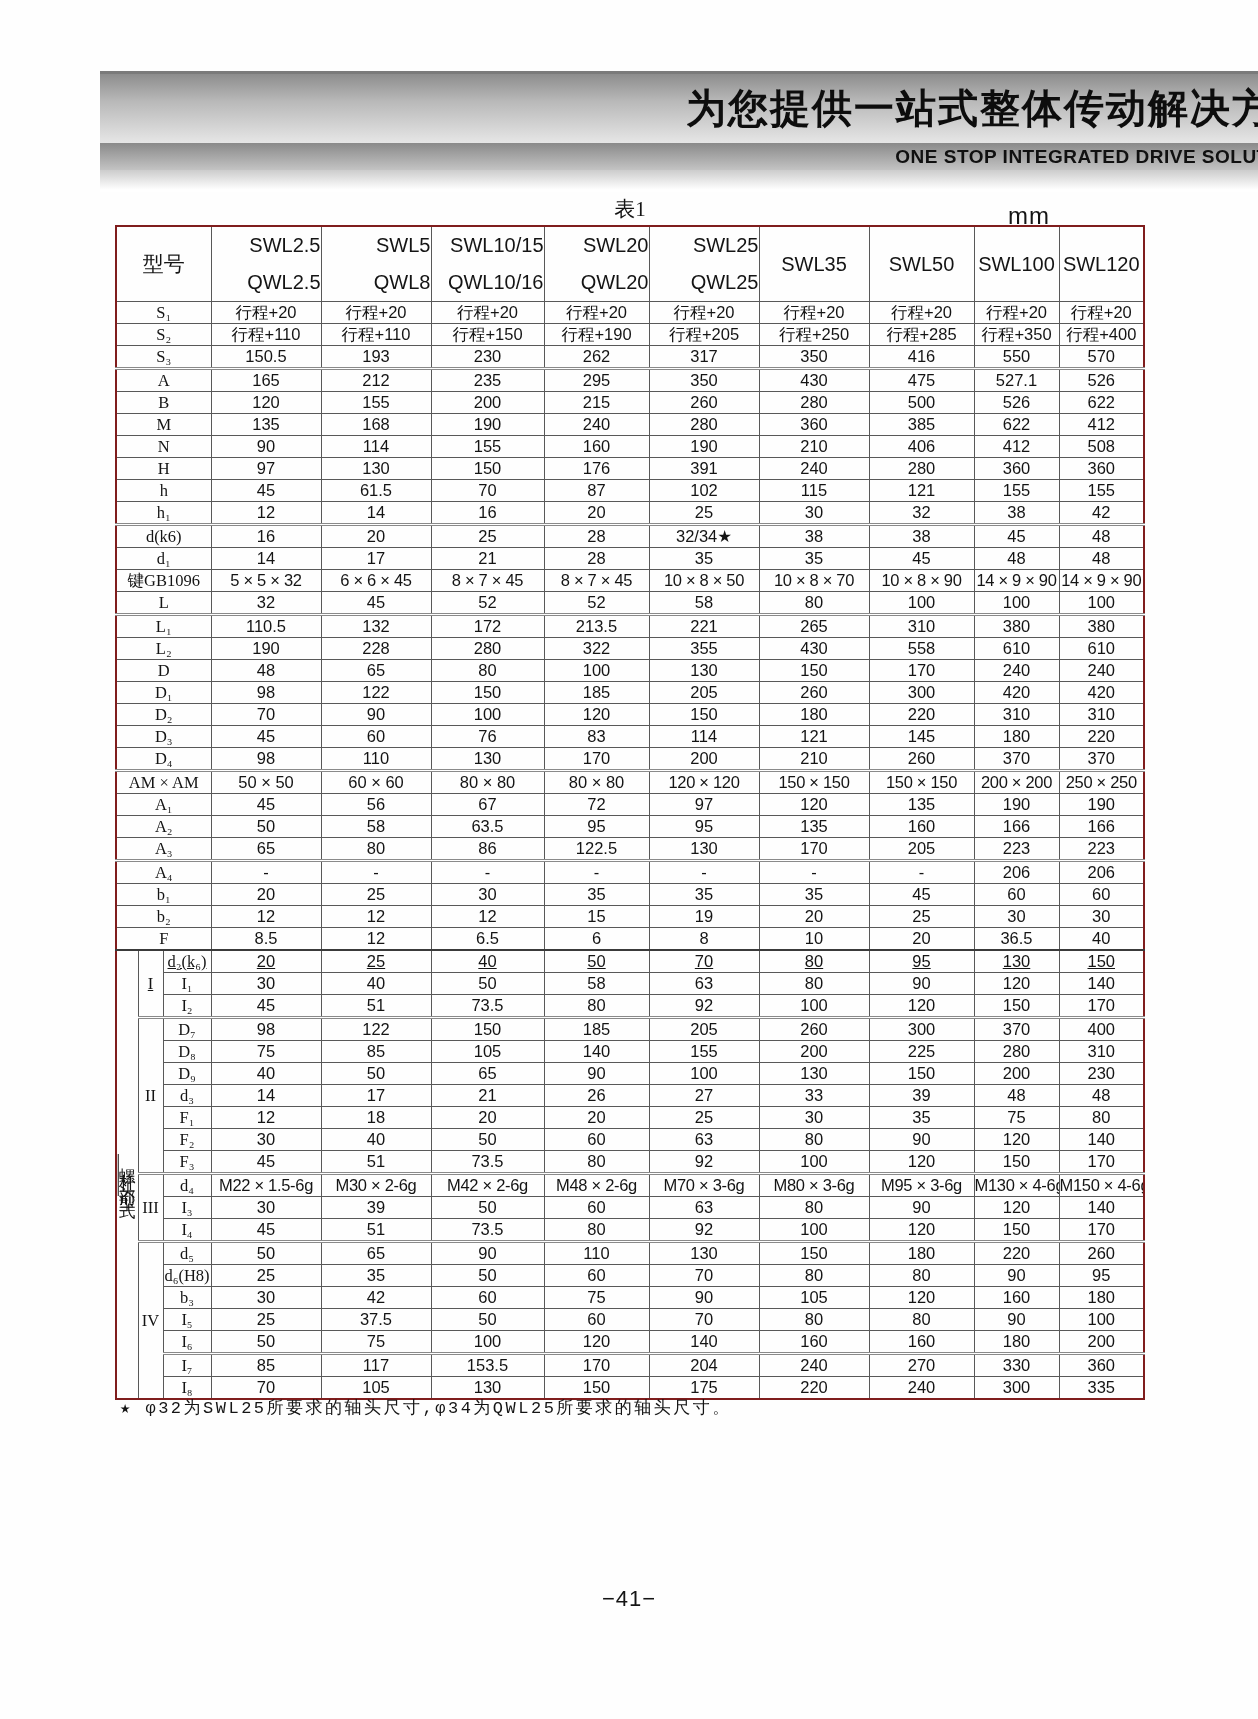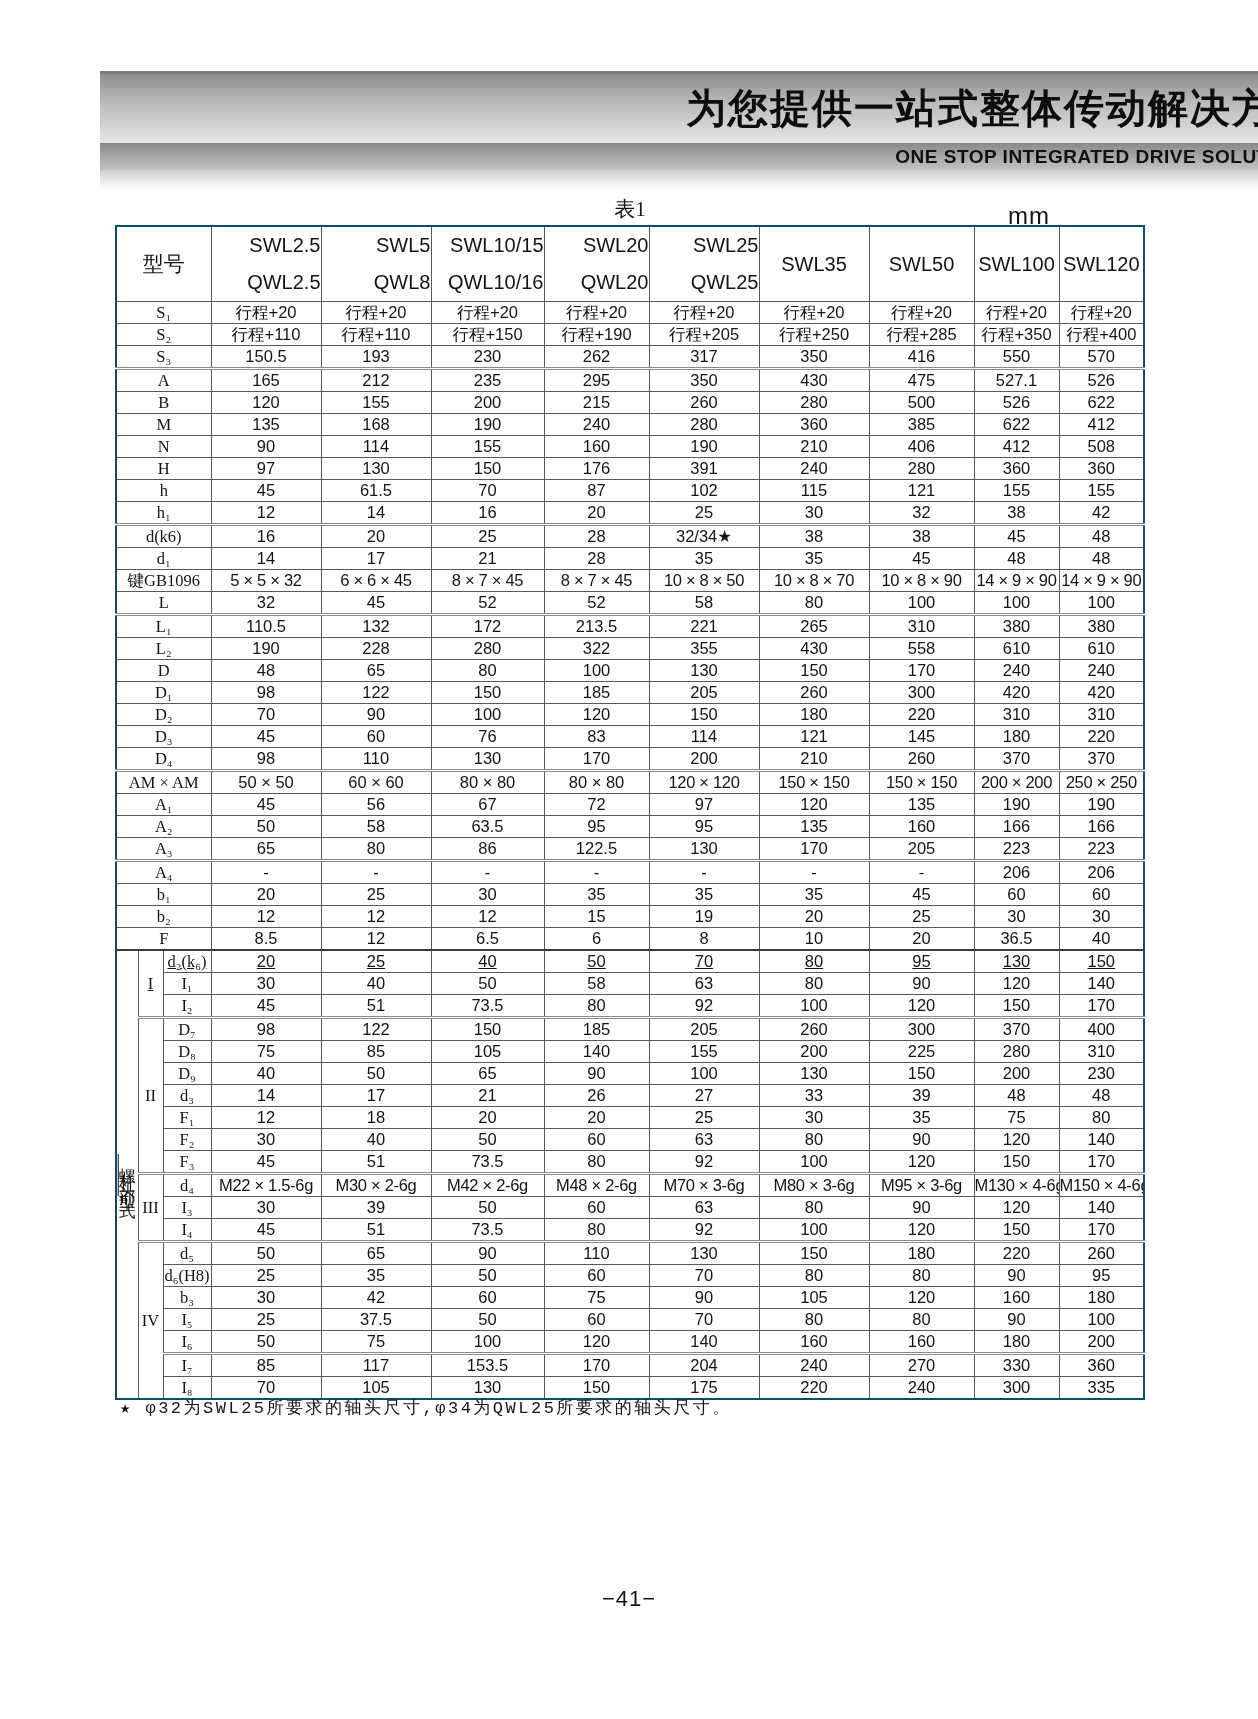--- a/index.html
+++ b/index.html
@@ -25,21 +25,21 @@
   }
   .banner-fade{height:22px;background:linear-gradient(180deg,#cccccc 0%,#ffffff 90%);}
   
   .caption{position:absolute;top:195px;left:115px;width:1030px;text-align:center;
     font-family:"Liberation Serif","DejaVu Serif",serif;font-size:21px;}
   .unit{position:absolute;top:202px;left:1008px;font-size:24px;letter-spacing:1px;}
   
   table.spec{
     position:absolute;left:115px;top:225px;width:1028px;
     border-collapse:collapse;table-layout:fixed;
-    border:2px solid #0c4a6e;
+    border:2px solid #7f1d1d;
   }
   .spec th,.spec td{
     border:1px solid #585858;text-align:center;vertical-align:middle;
     padding:0;font-weight:normal;overflow:hidden;white-space:nowrap;
   }
   .spec thead th{height:73px;font-size:20px;}
   .spec thead .hl{line-height:1.85;text-align:right;}
   .spec tbody td{height:21px;line-height:21px;font-size:16.5px;}
   .lbl{font-family:"Liberation Serif","DejaVu Serif",serif;font-size:17px;}
   .val{font-family:"Liberation Sans","DejaVu Sans",sans-serif;}

